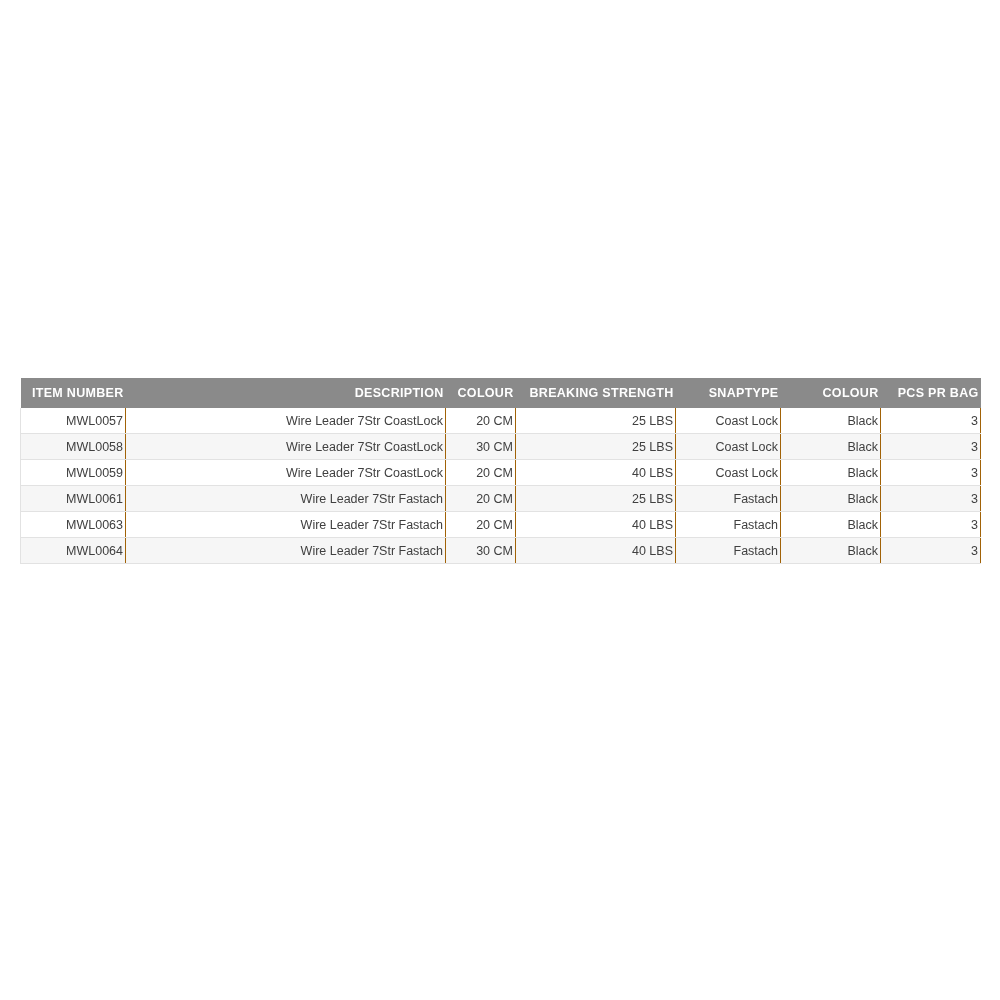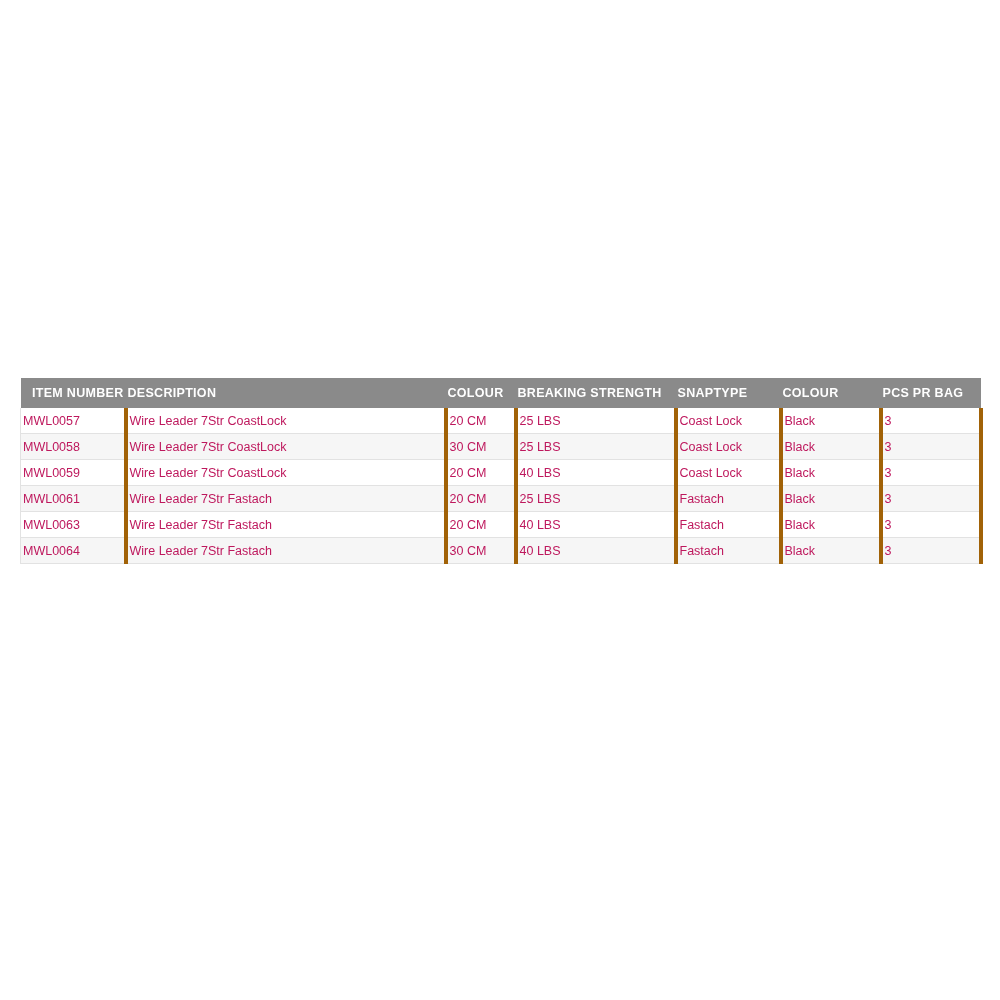--- a/index.html
+++ b/index.html
@@ -28,37 +28,37 @@
     border-collapse: collapse;
     width: 960px;
     table-layout: fixed;
   }
   table.spec-table thead th {
     background: #8a8a8a;
     color: #ffffff;
     font-size: 12.5px;
     font-weight: bold;
     letter-spacing: 0.3px;
-    text-align: left;
+    text-align: right;
     padding: 6px 2px 6px 2px;
     height: 18px;
     border: none;
     white-space: nowrap;
   }
   table.spec-table thead th.col-item {
     text-align: right;
     padding-left: 8px;
   }
   table.spec-table tbody td {
     font-size: 12.5px;
-    color: #be185d;
-    text-align: left;
+    color: #404040;
+    text-align: right;
     padding: 6px 2px 5px 2px;
     border-bottom: 1px solid #e2e2e2;
-    border-right: 4px solid #a16207;
+    border-right: 1px solid #a16207;
     background: #ffffff;
     white-space: nowrap;
   }
   table.spec-table tbody tr td:first-child {
     border-left: 1px solid #e2e2e2;
   }
   table.spec-table tbody tr:last-child td {
     border-bottom: 1px solid #e2e2e2;
   }
   table.spec-table tbody tr:nth-child(even) td {

